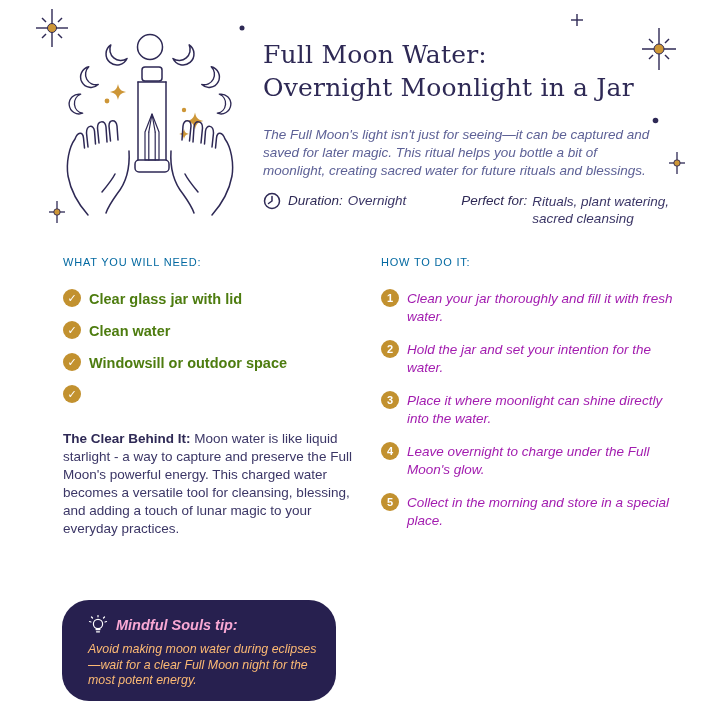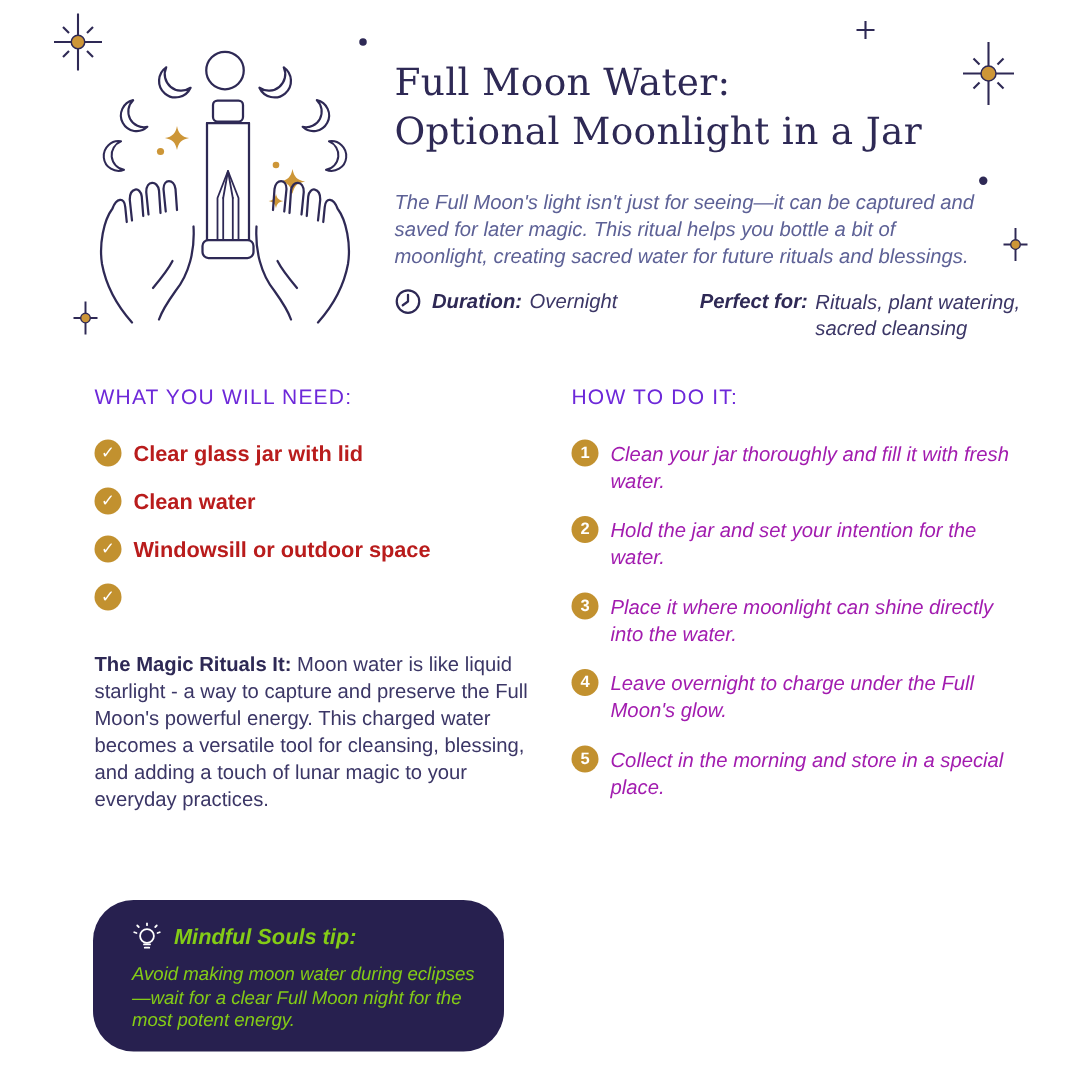--- a/index.html
+++ b/index.html
@@ -17,57 +17,57 @@
     font-size:25px;line-height:33px;color:#2e2955;font-weight:500;
     letter-spacing:.2px;white-space:nowrap;
   }
   .subtitle{
     margin-top:22px;width:398px;font-style:italic;font-size:13.5px;
     line-height:18px;color:#5d6196;
   }
   .meta-row{margin-top:13px;display:flex;align-items:flex-start;font-size:13.5px;font-style:italic;}
   .meta-group{display:flex;align-items:flex-start;}
   .meta-group.duration{margin-right:55px;}
-  .meta-label{font-weight:bold;color:#2e2955;margin-right:5px;white-space:nowrap;}
+  .meta-label{font-weight:normal;color:#2e2955;margin-right:5px;white-space:nowrap;}
   .meta-value{color:#3b3666;}
   .clock{margin-right:7px;margin-top:-1px;flex:none;}
   .perfect-value{width:160px;line-height:17px;}
 
   
   .col{top:256px;width:300px;}
   .col-left{left:63px;}
   .col-right{left:381px;}
   .col-heading{
-    font-size:14px;letter-spacing:.8px;color:#6d28d9;margin-bottom:21px;
+    font-size:11px;letter-spacing:.8px;color:#0369a1;margin-bottom:21px;
   }
   .row{display:flex;align-items:flex-start;}
   .badge{
     flex:none;width:18px;height:18px;border-radius:50%;
     background:#c2912f;color:#ffffff;text-align:center;
     font-size:11px;font-weight:bold;line-height:18px;margin-right:8px;
   }
   .need-row{margin-bottom:12px;}
-  .need-text{font-weight:bold;font-size:14.5px;line-height:19px;color:#b91c1c;padding-top:1px;width:262px;}
+  .need-text{font-weight:bold;font-size:14.5px;line-height:19px;color:#4d7c0f;padding-top:1px;width:262px;}
   .step-row{margin-bottom:15px;}
   .step-text{font-size:13.5px;line-height:17.5px;color:#a21caf;padding-top:1px;width:268px;font-style:italic;}
   .magic{
     margin-top:27px;width:296px;font-size:13.5px;line-height:18px;color:#3b3666;
   }
   .magic b{color:#2e2955;}
 
   
   .tip{
     left:62px;top:600px;width:274px;height:101px;box-sizing:border-box;
     background:#27204f;border-radius:27px;color:#ffffff;
     padding:15px 14px 12px 26px;
   }
   .tip-head{display:flex;align-items:center;}
   .bulb{margin-right:8px;flex:none;}
-  .tip-title{font-style:italic;font-weight:bold;font-size:14.5px;color:#84cc16;text-align:right;}
-  .tip-body{margin-top:7px;font-style:italic;font-size:12.4px;line-height:15.5px;color:#84cc16;width:238px;}
+  .tip-title{font-style:italic;font-weight:bold;font-size:14.5px;color:#f9a8d4;text-align:right;}
+  .tip-body{margin-top:7px;font-style:italic;font-size:12.4px;line-height:15.5px;color:#fdba74;width:238px;}
 
   svg{display:block;}
 </style>
 </head>
 <body>
 
 <div class="abs" style="left:24px;top:0px;">
   <svg width="56" height="56" viewBox="-28 -28 56 56">
     <g stroke="#2e2955" stroke-width="1.4">
       <line x1="0" y1="-19" x2="0" y2="19"></line>
@@ -184,21 +184,21 @@
         <path d="M91,131 C92,147 88,163 79,174 C74,181 70,187 68,193"></path>
         <path d="M64,172 C69,166 74,160 77,154"></path>
       </g>
     </g>
   </svg>
 </div>
 
 <div class="abs hero-text">
   <div class="title">
     <div>Full Moon Water:</div>
-    <div>Optional Moonlight in a Jar</div>
+    <div>Overnight Moonlight in a Jar</div>
   </div>
   <div class="subtitle">The Full Moon's light isn't just for seeing—it can be captured and saved for later magic. This ritual helps you bottle a bit of moonlight, creating sacred water for future rituals and blessings.</div>
   <div class="meta-row">
     <div class="meta-group duration">
       <span class="clock">
         <svg width="18" height="18" viewBox="0 0 18 18" fill="none" stroke="#2e2955" stroke-width="1.5" stroke-linecap="round">
           <circle cx="9" cy="9" r="7.5"></circle>
           <path d="M9,9 L9,4.5 M9,9 L5.5,11.5"></path>
         </svg>
       </span>
@@ -225,21 +225,21 @@
   </div>
   <div class="row need-row">
     <span class="badge">✓</span>
     <span class="need-text">Windowsill or outdoor space</span>
   </div>
   <div class="row need-row">
     <span class="badge">✓</span>
   </div>
 
   <div class="magic">
-    <b>The Magic Rituals It:</b><span> Moon water is like liquid starlight - a way to capture and preserve the Full Moon's powerful energy. This charged water becomes a versatile tool for cleansing, blessing, and adding a touch of lunar magic to your everyday practices.</span>
+    <b>The Clear Behind It:</b><span> Moon water is like liquid starlight - a way to capture and preserve the Full Moon's powerful energy. This charged water becomes a versatile tool for cleansing, blessing, and adding a touch of lunar magic to your everyday practices.</span>
   </div>
 </div>
 
 <div class="abs col col-right">
   <div class="col-heading">HOW TO DO IT:</div>
 
   <div class="row step-row">
     <span class="badge">1</span>
     <span class="step-text">Clean your jar thoroughly and fill it with fresh water.</span>
   </div>

